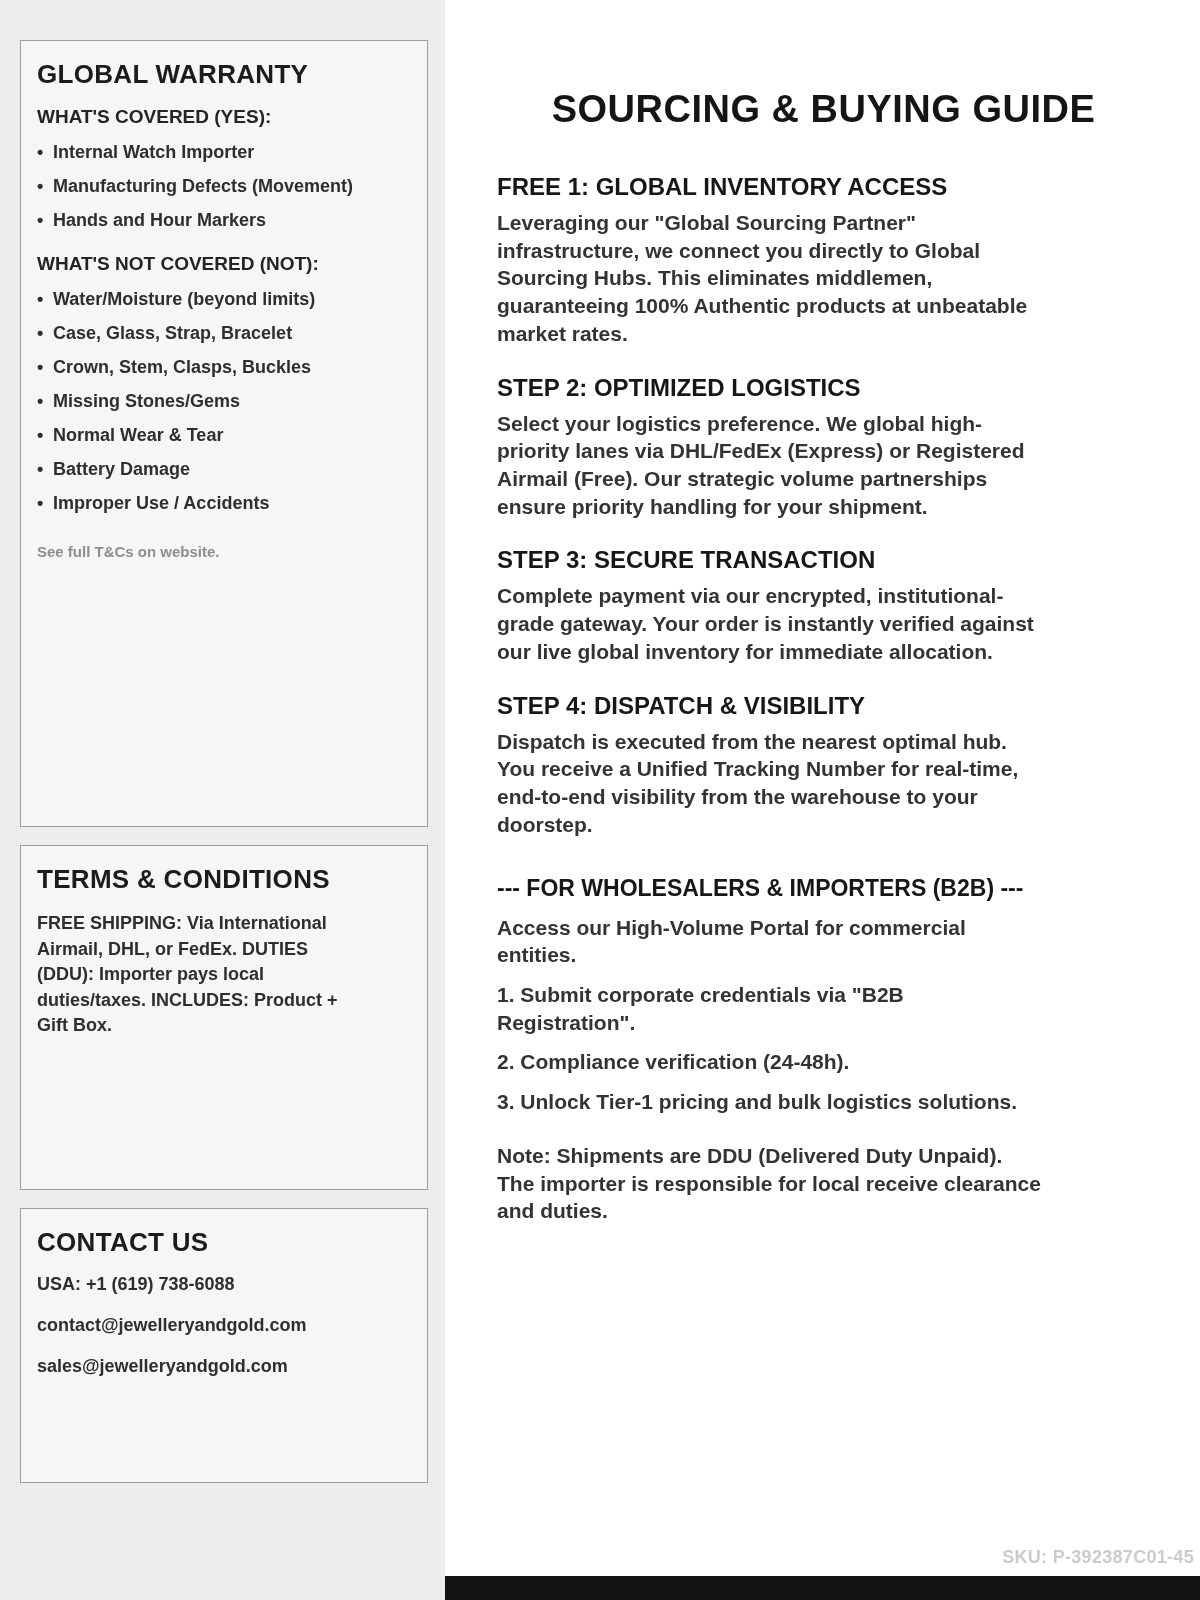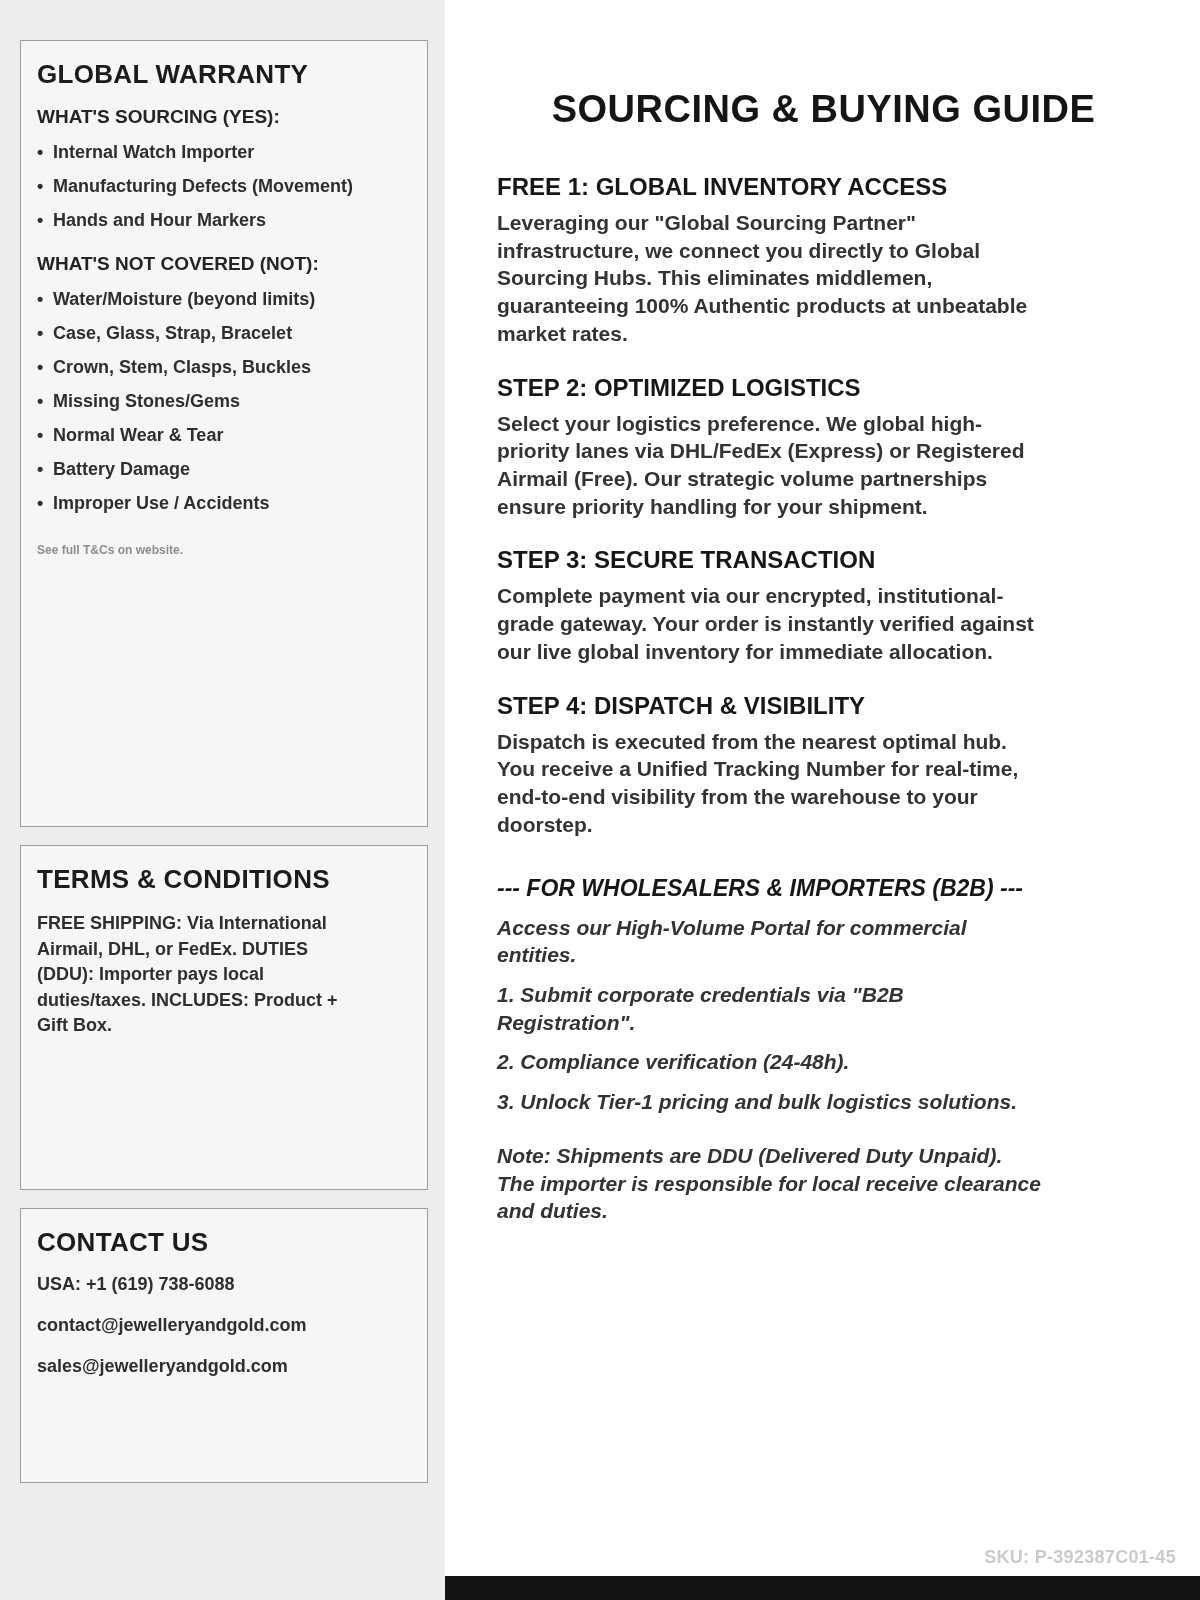--- a/index.html
+++ b/index.html
@@ -55,21 +55,21 @@
     padding-left: 16px;
     position: relative;
   }
   .bullet-list li::before {
     content: "\2022";
     position: absolute;
     left: 0;
     color: #2e2e2e;
   }
   .footnote {
-    font-size: 12px;
+    font-size: 15px;
     font-weight: bold;
     color: #8d8d8d;
     margin-top: 29px;
   }
   .terms-body {
     font-size: 18px;
     font-weight: bold;
     color: #2e2e2e;
     line-height: 1.42;
     max-width: 330px;
@@ -103,40 +103,40 @@
     color: #171717;
     margin-bottom: 8px;
   }
   .step-body {
     font-size: 21px;
     font-weight: bold;
     color: #333333;
     line-height: 1.32;
     max-width: 545px;
   }
-  .b2b { max-width: 580px; font-style: italic; }
+  .b2b { max-width: 580px; }
   .b2b-heading {
     font-size: 23px;
     font-weight: bold;
     color: #171717;
     margin: 36px 0 12px 0;
   }
   .b2b-intro, .b2b-item, .b2b-note {
     font-size: 21px;
     font-weight: bold;
     color: #333333;
     line-height: 1.32;
     max-width: 545px;
     margin-bottom: 12px;
   }
   .b2b-note { margin-top: 26px; }
 
   .sku {
     position: absolute;
-    right: 24px;
+    right: 6px;
     bottom: 32px;
     font-size: 18px;
     font-weight: bold;
     color: #cbcbcb;
     letter-spacing: 0.3px;
   }
   .bottom-bar {
     position: absolute;
     left: 0; right: 0; bottom: 0;
     height: 24px;
@@ -146,21 +146,21 @@
 </head>
 <body>
 
 <div class="page">
 
   <aside class="sidebar">
 
     <section class="side-box warranty">
       <h2 class="side-title">GLOBAL WARRANTY</h2>
 
-      <h3 class="side-subhead first">WHAT'S SOURCING (YES):</h3>
+      <h3 class="side-subhead first">WHAT'S COVERED (YES):</h3>
       <ul class="bullet-list">
         <li>Internal Watch Importer</li>
         <li>Manufacturing Defects (Movement)</li>
         <li>Hands and Hour Markers</li>
       </ul>
 
       <h3 class="side-subhead">WHAT'S NOT COVERED (NOT):</h3>
       <ul class="bullet-list">
         <li>Water/Moisture (beyond limits)</li>
         <li>Case, Glass, Strap, Bracelet</li>

